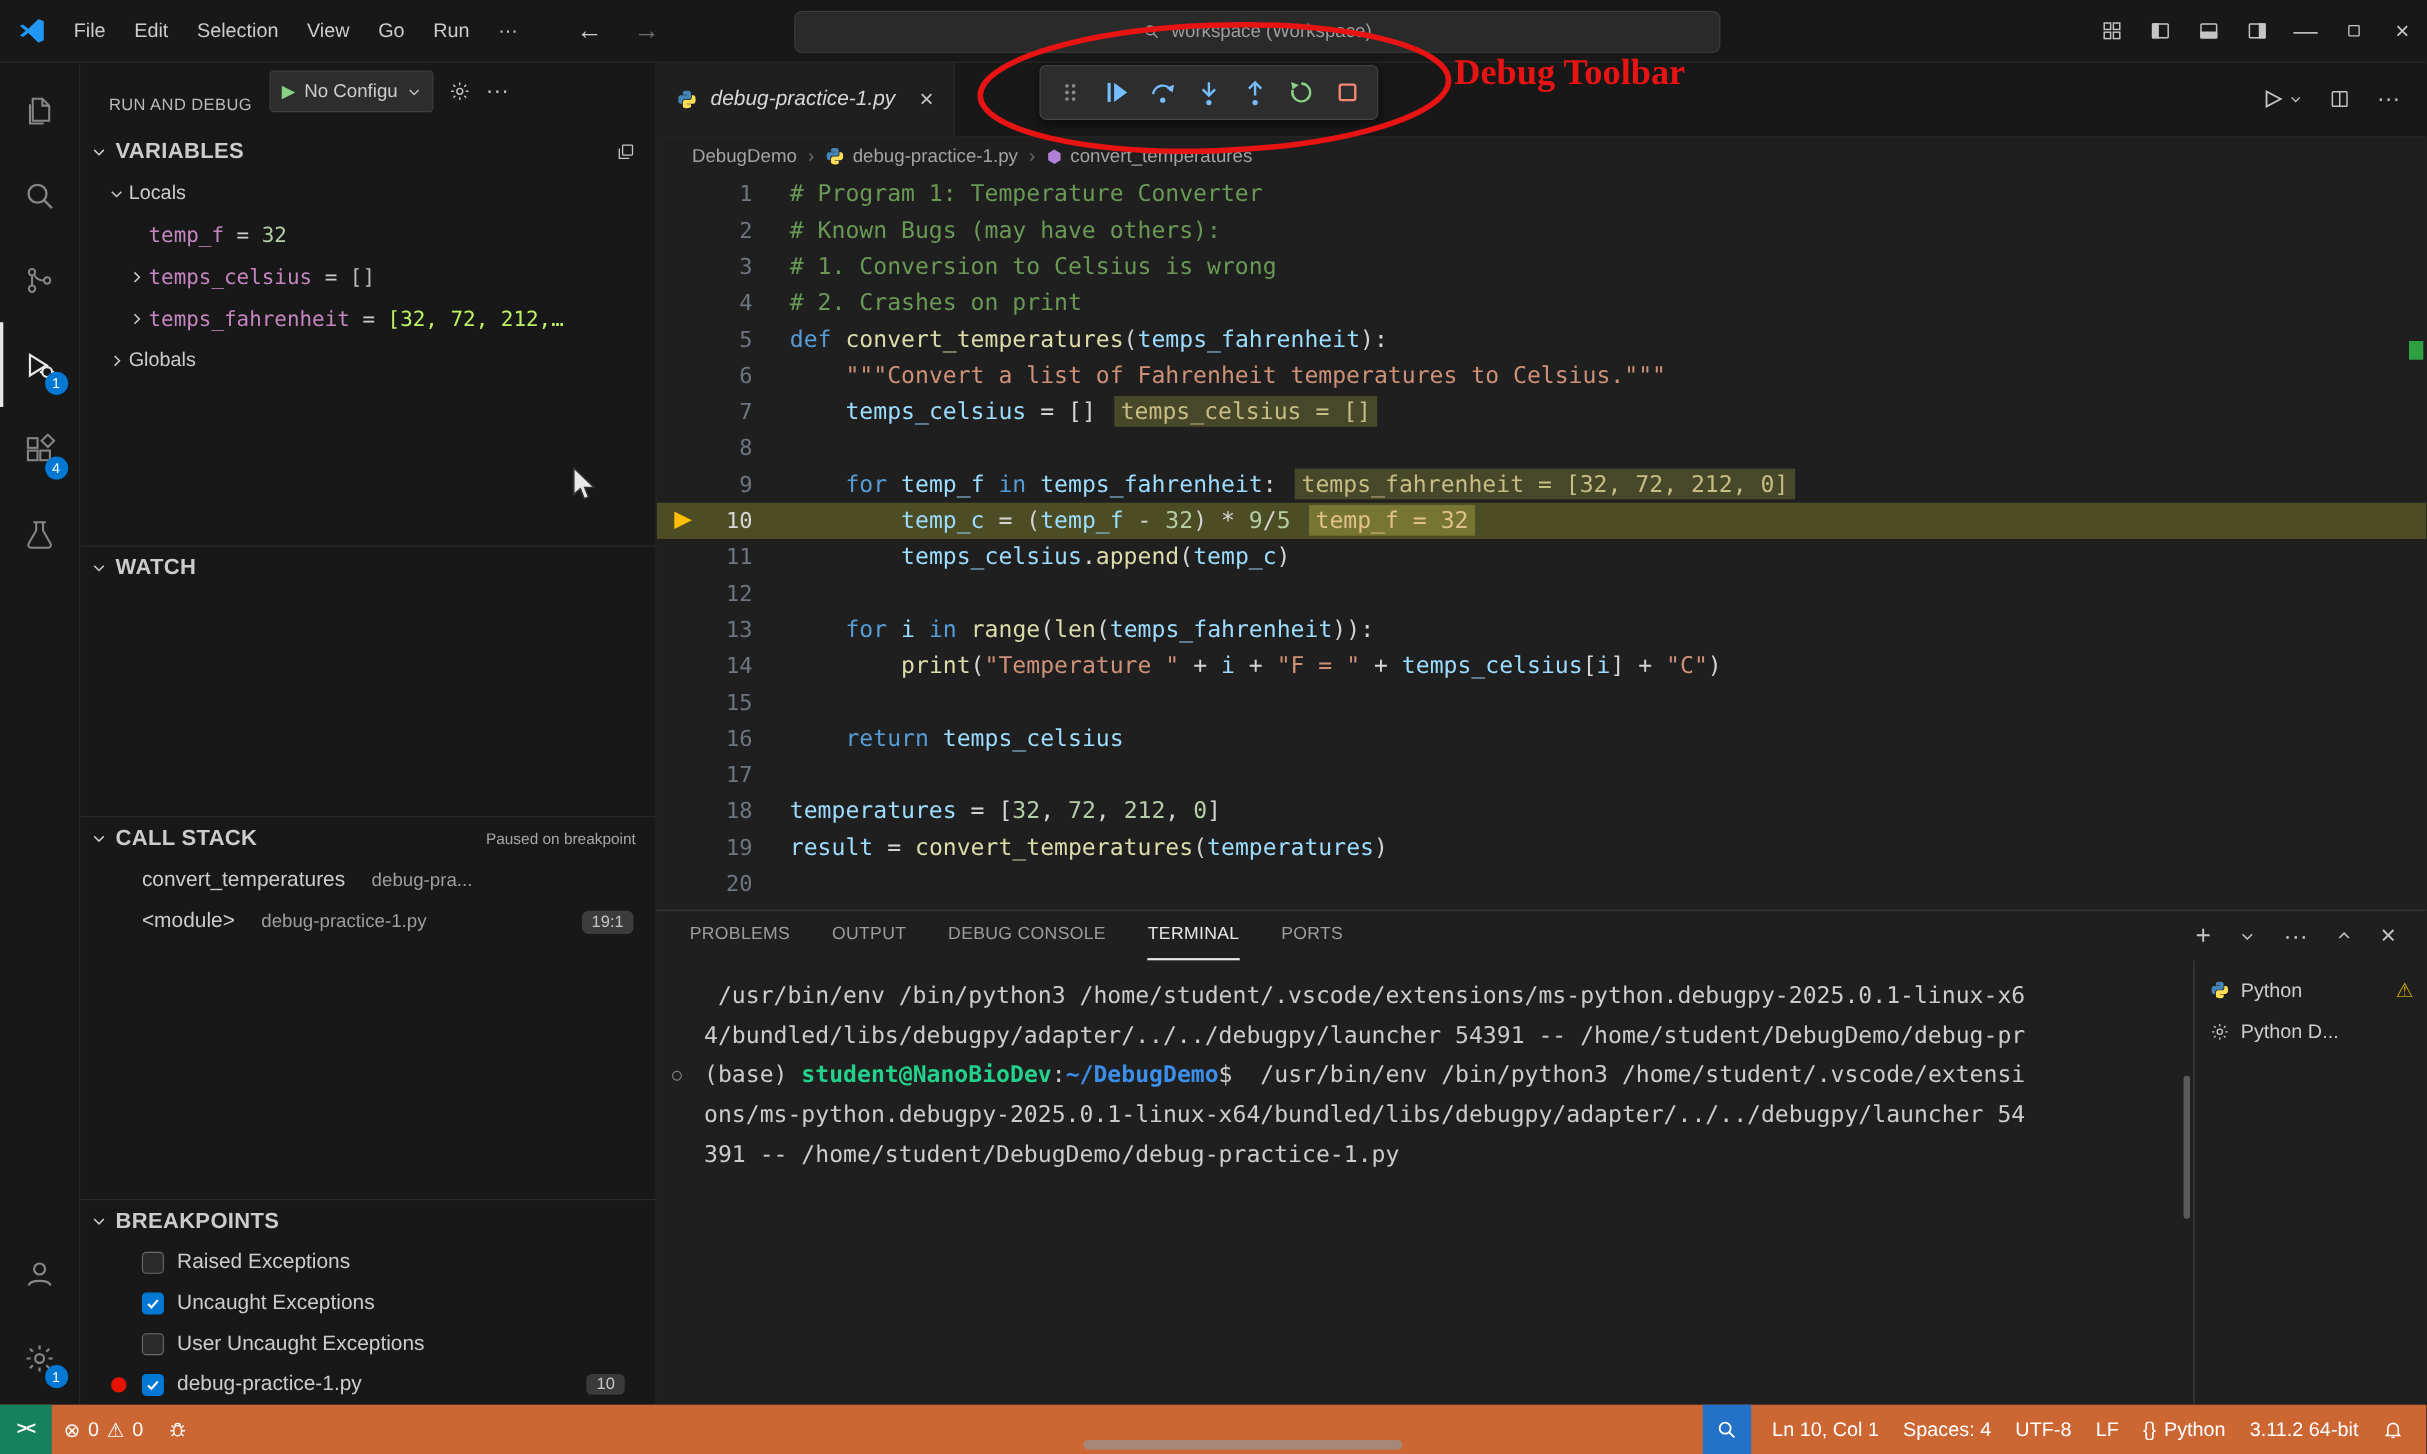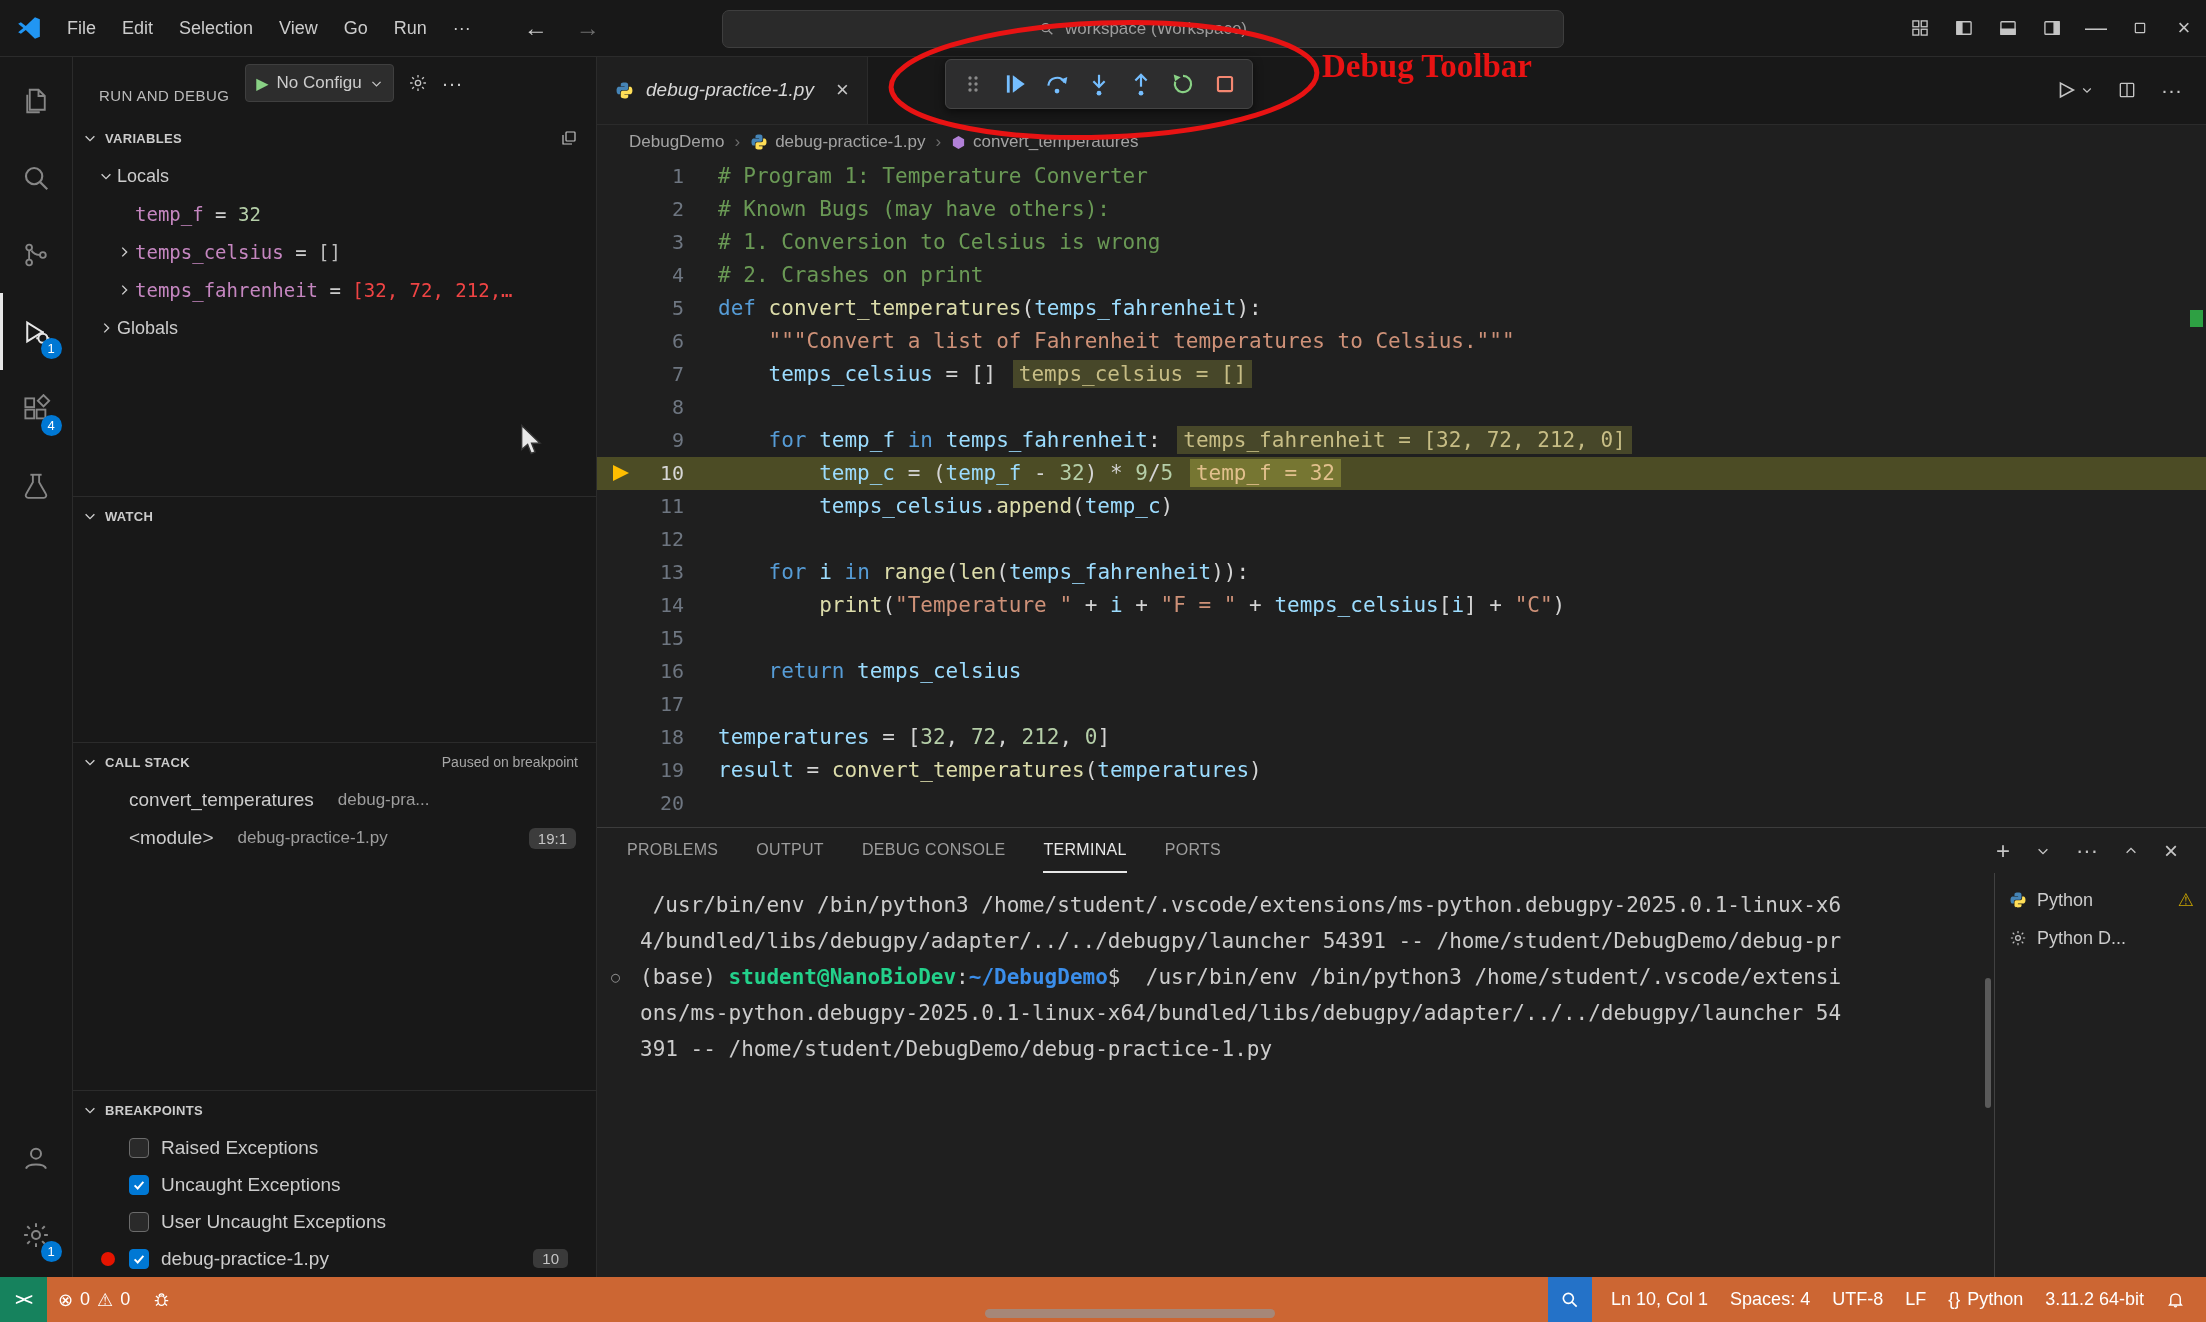--- a/index.html
+++ b/index.html
@@ -35,30 +35,30 @@
   .config-pill{margin-left:16px;height:36px;display:flex;align-items:center;gap:8px;background:#2d2d2d;border:1px solid #3f3f3f;
     border-radius:4px;padding:0 10px;color:#cccccc;font-size:17px;}
   .play-glyph{color:#89d185;font-size:16px;}
   .hdr-ico{margin-left:14px;color:#c5c5c5;display:flex;align-items:center;}
   .section{position:absolute;left:0;right:0;}
   .sec-variables{top:63px;}
   .sec-watch{top:440px;border-top:1px solid #2b2b2b;}
   .sec-callstack{top:686px;border-top:1px solid #2b2b2b;}
   .sec-breakpoints{top:1034px;border-top:1px solid #2b2b2b;}
   .section-header{height:38px;display:flex;align-items:center;gap:8px;padding:0 18px 0 10px;color:#cccccc;}
-  .section-title{font-size:13px;font-weight:700;letter-spacing:.3px;}
+  .section-title{font-size:20px;font-weight:700;letter-spacing:.3px;}
   .section-note{margin-left:auto;font-size:14px;color:#a6a6a6;}
   .section-action{margin-left:auto;color:#c5c5c5;display:flex;}
   .tree-row{height:38px;display:flex;align-items:center;font-size:19px;color:#cccccc;}
   .tree-row .chev{width:22px;display:flex;justify-content:center;color:#cccccc;flex:0 0 22px;}
   .ind1{padding-left:22px;}
   .ind2{padding-left:40px;}
   .mono,.vparts{font-family:"DejaVu Sans Mono",monospace;}
   .vparts{font-size:19px;white-space:pre;}
-  .p-name{color:#c586c0;}.p-eq{color:#cccccc;}.p-num{color:#b5cea8;}.p-val{color:#bbbbbb;}.p-str{color:#ef4444;}
+  .p-name{color:#c586c0;}.p-eq{color:#cccccc;}.p-num{color:#b5cea8;}.p-val{color:#bbbbbb;}.p-str{color:#bef264;}
   .tree-label{font-size:18px;color:#cccccc;}
   .cs-row{height:38px;display:flex;align-items:center;padding:0 20px 0 56px;gap:24px;font-size:19px;}
   .cs-name{color:#cccccc;white-space:nowrap;}
   .cs-file{color:#9d9d9d;font-size:17px;white-space:nowrap;}
   .cs-badge{margin-left:auto;background:#3c3c3c;border-radius:6px;padding:2px 9px;font-size:15px;color:#c5c5c5;}
   .bp-row{height:37px;display:flex;align-items:center;padding:0 28px 0 26px;gap:12px;font-size:19px;color:#cccccc;}
   .bp-slot{width:18px;flex:0 0 18px;display:flex;align-items:center;justify-content:center;}
   .bp-dot{width:14px;height:14px;border-radius:50%;background:#e51400;}
   .cb{width:20px;height:20px;border-radius:4px;background:#2a2a2a;border:1px solid #6b6b6b;box-sizing:border-box;
     display:flex;align-items:center;justify-content:center;flex:0 0 20px;}

